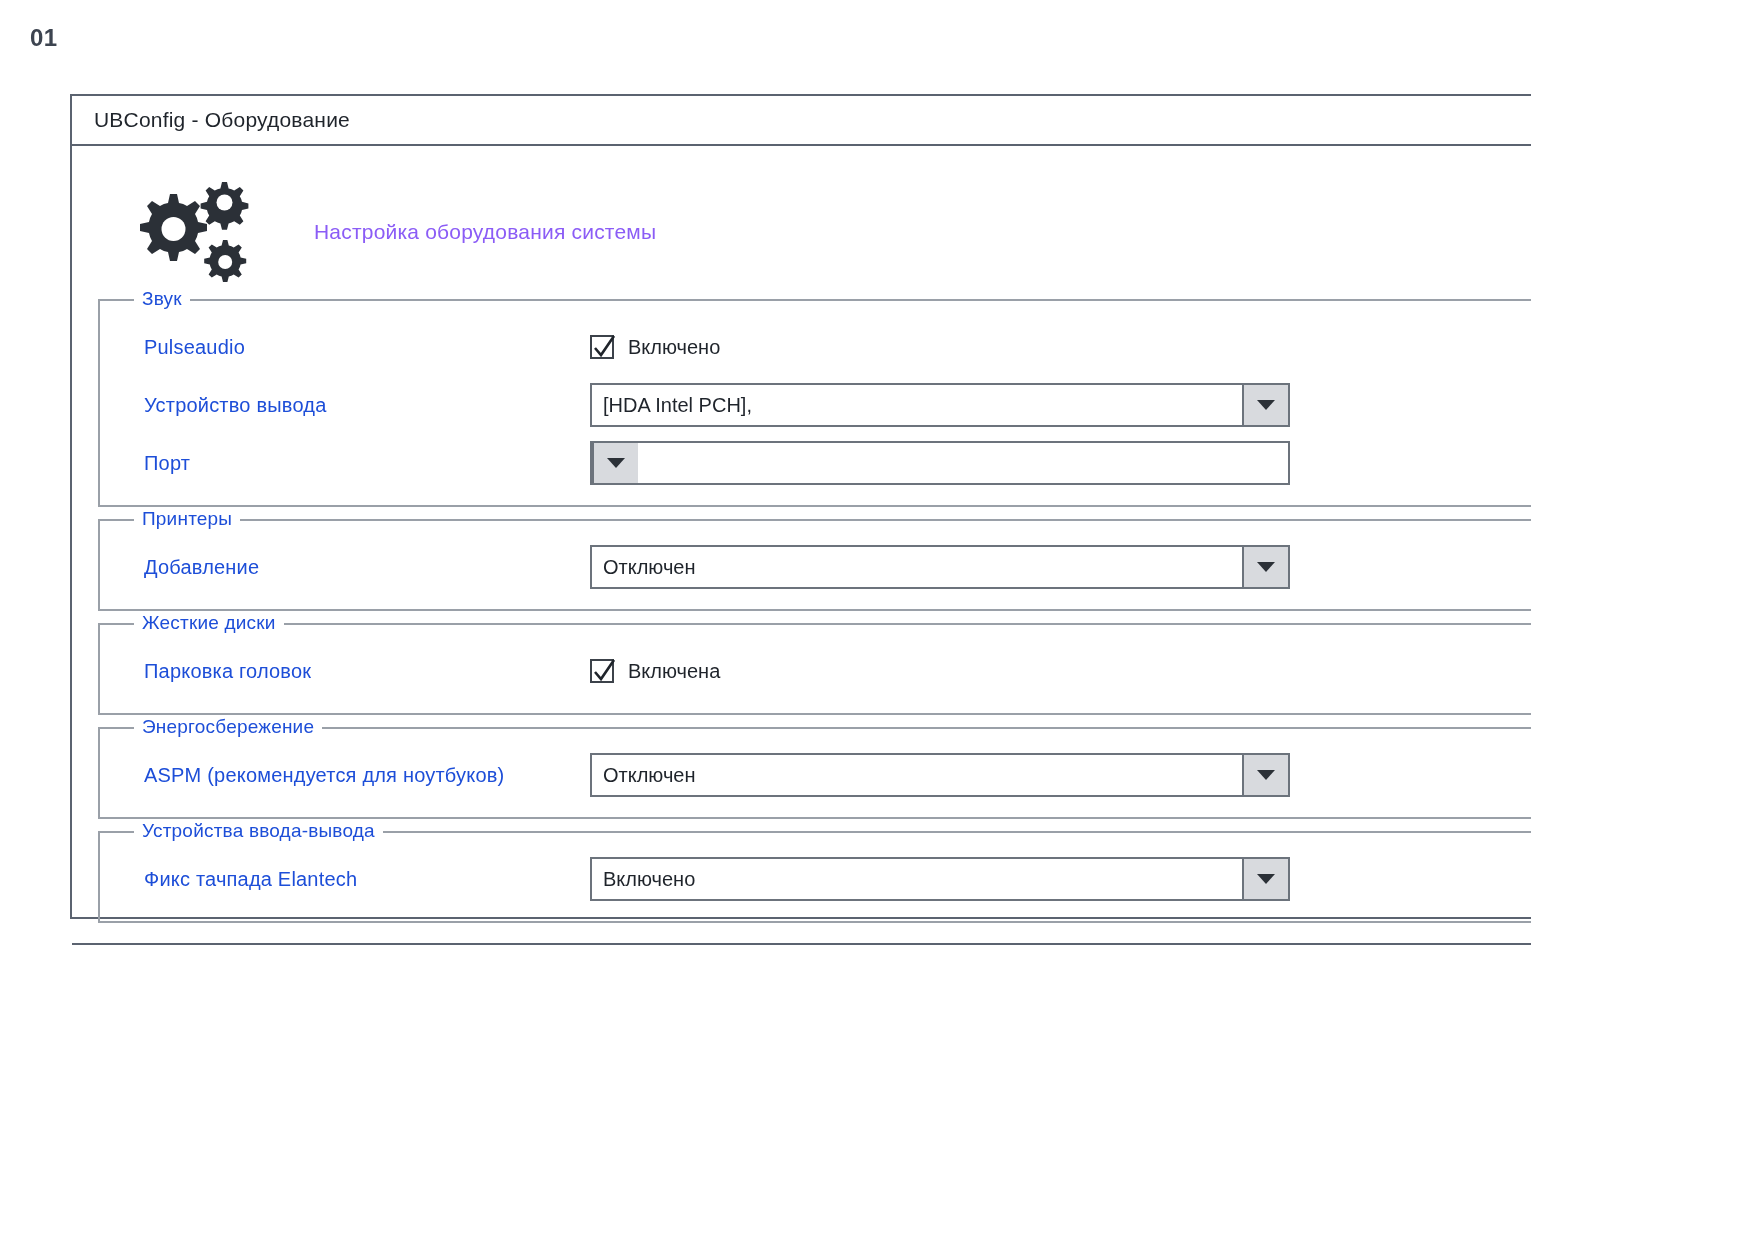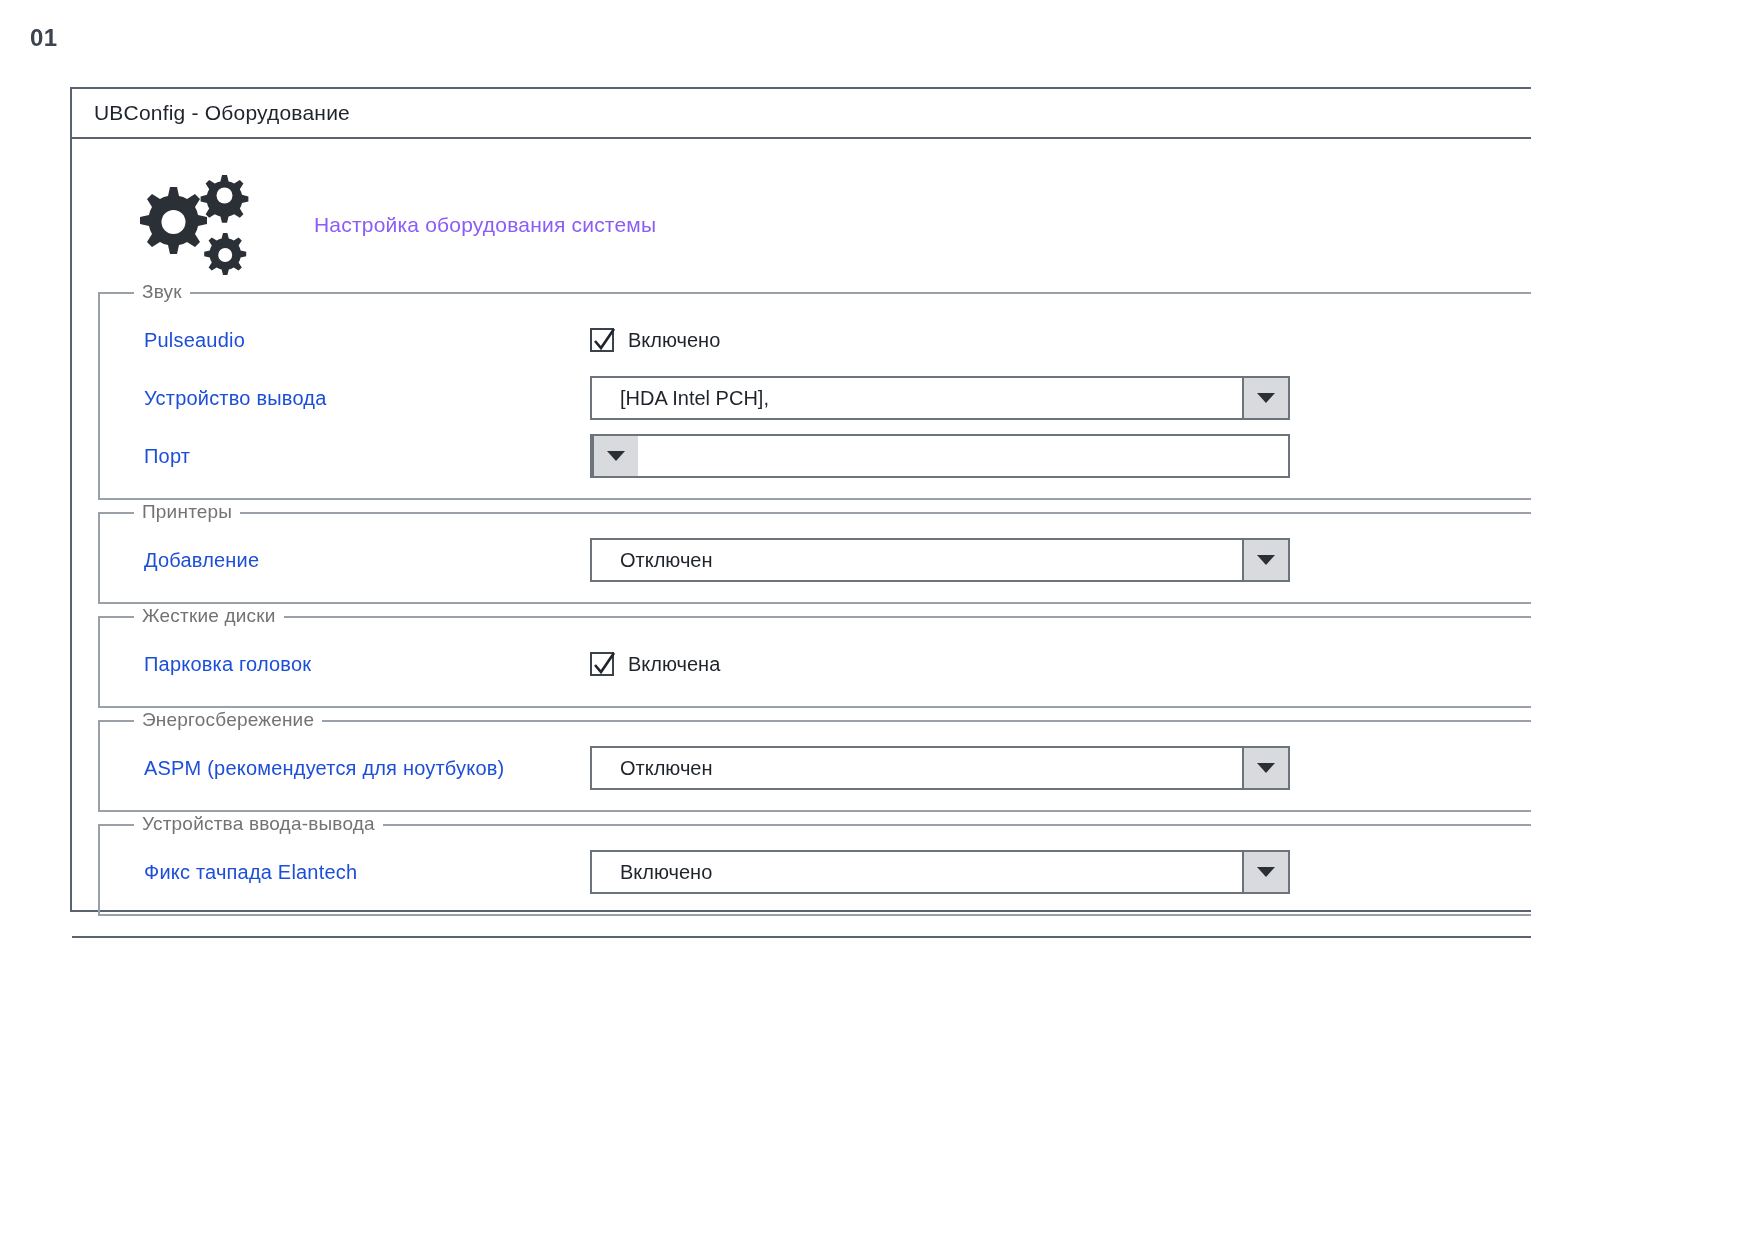--- a/index.html
+++ b/index.html
@@ -27,21 +27,21 @@
     font-size: 24px;
     font-weight: bold;
     color: #3d4450;
     letter-spacing: 0.5px;
   }
 
   
   .window {
     position: absolute;
     left: 70px;
-    top: 87px;
+    top: 94px;
     width: 1620px;
     height: 825px;
     border: 2px solid #5b6370;
     background: #ffffff;
     box-sizing: border-box;
     display: flex;
     flex-direction: column;
   }
 
   .titlebar {
@@ -118,21 +118,21 @@
     padding: 22px 20px 18px 20px;
     box-sizing: border-box;
   }
   .group-title {
     position: absolute;
     top: -13px;
     left: 34px;
     background: #ffffff;
     padding: 0 8px;
     font-size: 19px;
-    color: #737373;
+    color: #1d4ed8;
     letter-spacing: 0.2px;
   }
 
   .row {
     display: flex;
     align-items: center;
     height: 48px;
   }
   .row + .row { margin-top: 10px; }
 
@@ -175,21 +175,21 @@
     border: 2px solid #6c737c;
     background: #ffffff;
     display: flex;
     align-items: stretch;
     box-sizing: border-box;
   }
   .combo-value {
     flex: 1;
     display: flex;
     align-items: center;
-    padding-left: 28px;
+    padding-left: 11px;
     font-size: 20px;
     color: #1f242b;
     overflow: hidden;
     white-space: nowrap;
   }
   .combo-arrow {
     width: 44px;
     flex: 0 0 44px;
     border-left: 2px solid #6c737c;
     background: #d8dade;

